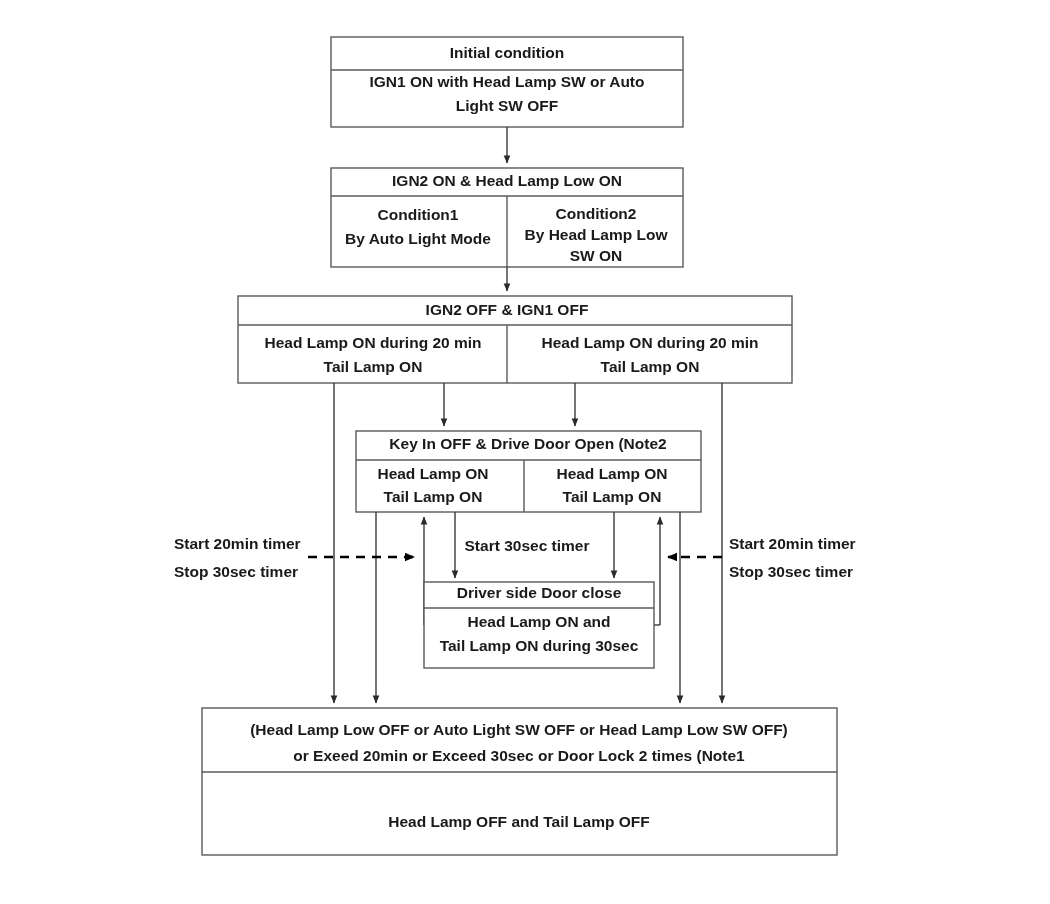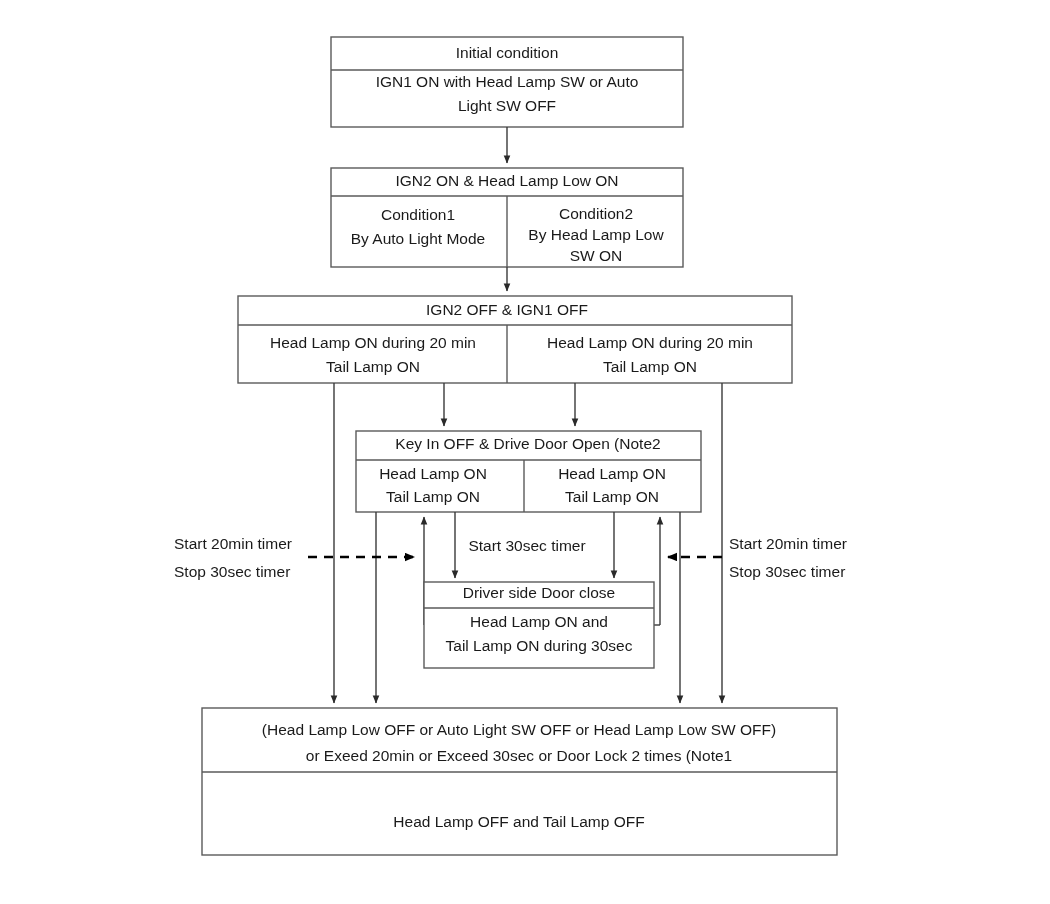--- a/index.html
+++ b/index.html
@@ -11,20 +11,21 @@
     font-family: "Liberation Sans", sans-serif;
     width: 1050px;
     height: 904px;
     overflow: hidden;
   }
   #diagram-root {
     position: relative;
     width: 1050px;
     height: 904px;
     background: #ffffff;
+    font-weight: bold;
   }
   svg.flow {
     position: absolute;
     top: 0;
     left: 0;
     width: 1050px;
     height: 904px;
   }
   .box-rect {
     fill: #ffffff;

